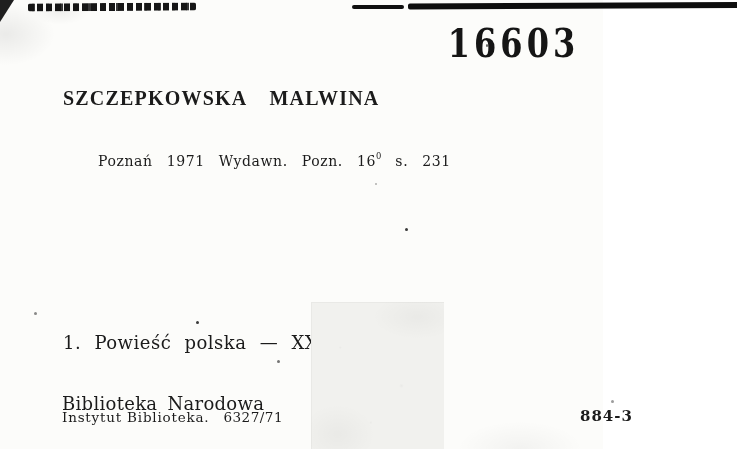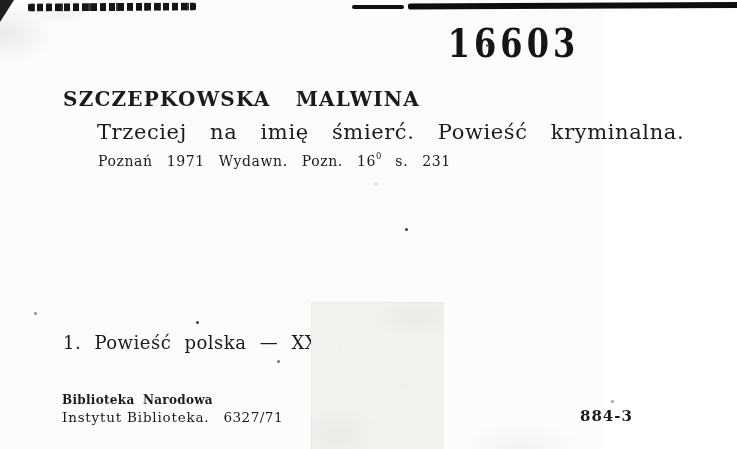--- a/index.html
+++ b/index.html
@@ -57,20 +57,21 @@
     color: #151515;
     transform: scaleX(0.8);
     transform-origin: right top;
     white-space: nowrap;
   }
   .heading {
     position: absolute; left: 63px; top: 87px;
     font-size: 20px; font-weight: 700;
     letter-spacing: 1.2px; word-spacing: 17px;
     white-space: nowrap;
+    font-family: Liberation Serif, serif;
   }
   .title-line {
     position: absolute; left: 97px; top: 120px;
     font-size: 21px; letter-spacing: 0.6px; word-spacing: 16px;
     white-space: nowrap;
   }
   .imprint-line {
     position: absolute; left: 98px; top: 151px;
     font-size: 14px; letter-spacing: 0.6px; word-spacing: 9px;
     white-space: nowrap;
@@ -92,21 +93,21 @@
     background-image:
       radial-gradient(circle 2px at 22% 31%, rgba(0,0,0,0.03), transparent 80%),
       radial-gradient(circle 3px at 68% 57%, rgba(0,0,0,0.03), transparent 80%),
       radial-gradient(circle 2px at 45% 82%, rgba(0,0,0,0.03), transparent 80%),
       radial-gradient(ellipse 60px 30px at 80% 10%, rgba(0,0,0,0.03), transparent 75%),
       radial-gradient(ellipse 50px 40px at 20% 90%, rgba(0,0,0,0.03), transparent 75%);
     box-shadow: inset 1px 1px 0 rgba(0,0,0,0.03);
   }
   .library-name {
     position: absolute; left: 62px; top: 393px;
-    font-size: 12px; font-weight: 700;
+    font-size: 18px; font-weight: 400;
     letter-spacing: 0.3px; word-spacing: 4px;
     white-space: nowrap;
   }
   .institute-line {
     position: absolute; left: 62px; top: 409px;
     font-size: 13.5px; letter-spacing: 0.8px;
     white-space: nowrap;
   }
   .record-number { margin-left: 14px; letter-spacing: 0.5px; }
   .classification {
@@ -127,21 +128,20 @@
 
   <div class="corner-fold"></div>
   <div class="perforation"></div>
   <div class="top-rule-short"></div>
   <div class="top-rule-long"></div>
 
   <div class="stamp">16603</div>
 
   <div class="heading">SZCZEPKOWSKA MALWINA</div>
 
-  <div class="title-line">Trzeciej na imię śmierć. Powieść kryminalna.</div>
 
   <div class="imprint-line"><span>Poznań 1971 Wydawn. Pozn. 16</span><sup>0</sup><span> s. 231</span></div>
 
   <div class="subject-entry">1. Powieść polska — XX w</div>
 
   <div class="paste-patch"></div>
 
   <div class="library-name">Biblioteka Narodowa</div>
 
   <div class="institute-line"><span>Instytut Biblioteka.</span><span class="record-number">6327/71</span></div>

